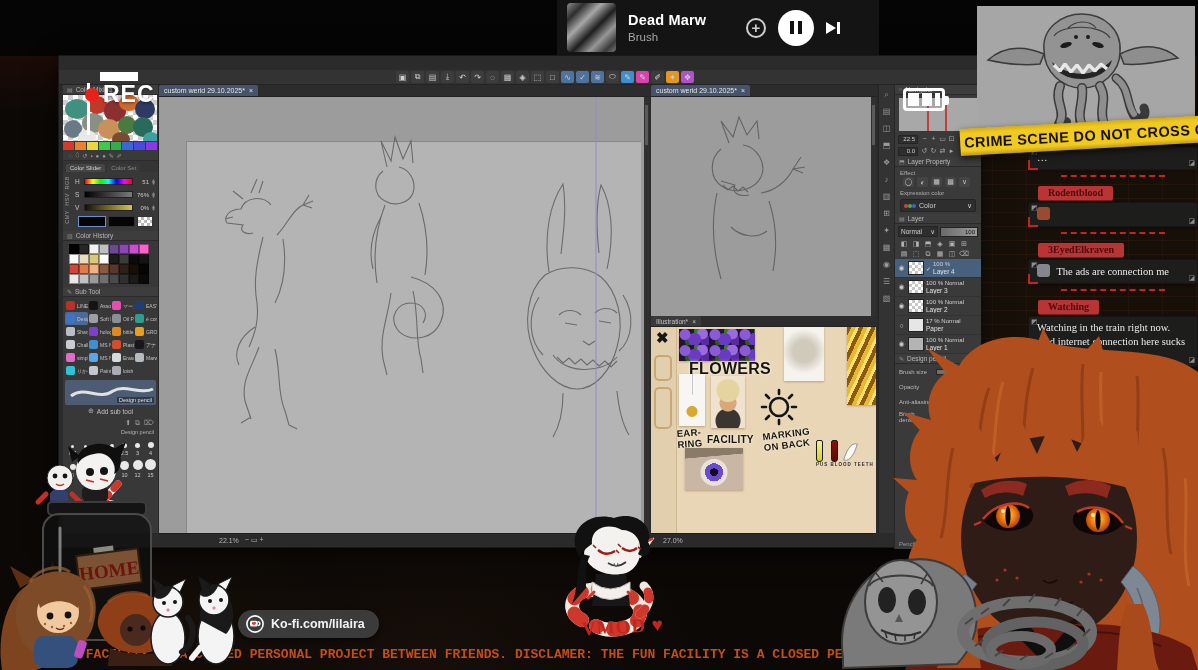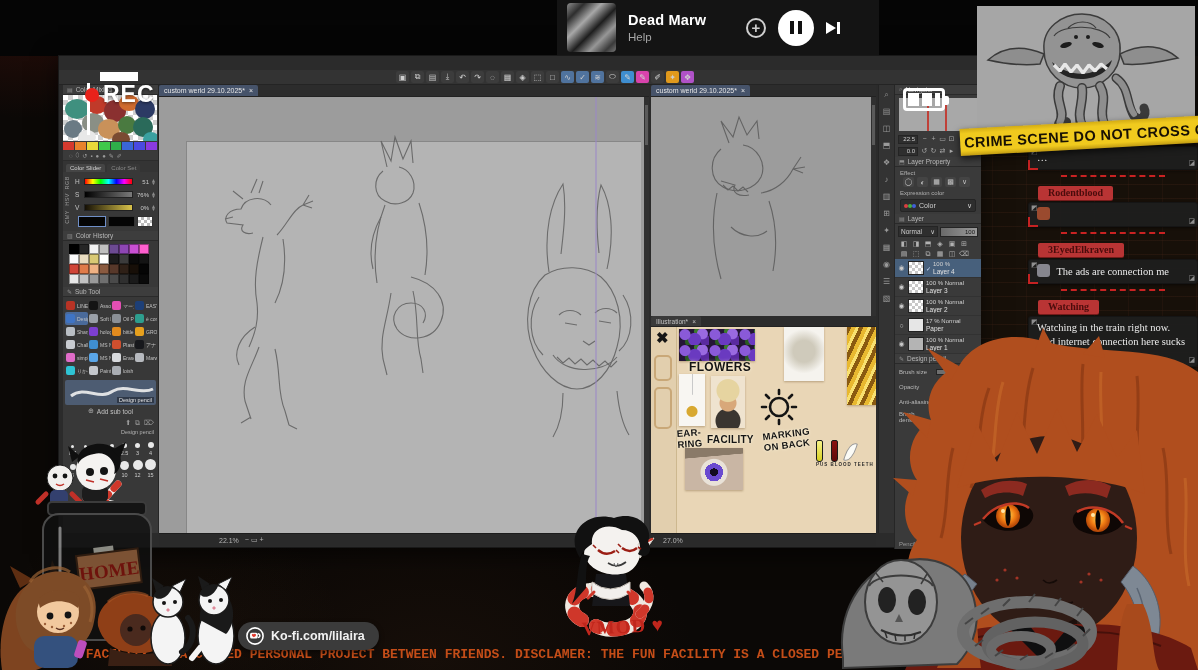--- a/index.html
+++ b/index.html
@@ -223,40 +223,40 @@
   .chat-bubble::after{content:"◪";position:absolute;right:2px;bottom:1px;font-size:7px;color:#8f8f8f;}
   .chat-corner{position:absolute;left:2px;top:1px;font-size:7px;color:#8f8f8f;}
   .chat-emote{display:none;width:13px;height:13px;border-radius:3px;margin-right:4px;vertical-align:-2px;}
   .chat-emote[style]{display:inline-block;}
   .chat-sep{width:104px;margin:5px auto 0;border-bottom:2px dashed #c92222;height:0;}
 
   
   .ticker{position:absolute;left:0;top:647px;width:1198px;z-index:4;white-space:nowrap;overflow:hidden;
           font:700 13px "Liberation Mono",monospace;color:#c44d18;letter-spacing:0;}
   .kofi{position:absolute;left:238px;top:610px;height:28px;z-index:8;background:#3b3b3b;border-radius:14px;
-        display:flex;align-items:center;gap:7px;padding:0 14px 0 8px;box-shadow:0 2px 5px rgba(0,0,0,.5);margin-top:12px;}
+        display:flex;align-items:center;gap:7px;padding:0 14px 0 8px;box-shadow:0 2px 5px rgba(0,0,0,.5);}
   .kofi-label{color:#f2f2f2;font-size:12.5px;font-weight:700;}
   .vmod-label{position:absolute;left:578px;top:616px;width:90px;z-index:6;text-align:center;
               color:#c0261c;font-size:19px;font-weight:700;transform:rotate(-3deg);
               font-family:"Liberation Serif",serif;letter-spacing:1px;}
   .art{position:absolute;z-index:6;}
   .art.skel{z-index:7;}
 </style>
 </head>
 <body>
 
 <div class="stage">
   <div class="topband"></div>
   <div class="brickbg"></div>
 
   <div class="player">
     <div class="album"></div>
     <div class="trackinfo">
       <div class="tracktitle">Dead Marw</div>
-      <div class="trackartist">Help</div>
+      <div class="trackartist">Brush</div>
     </div>
     <div class="pctl">
       <div class="plus">+</div>
       <div class="pause">
           <i></i>
           <i></i>
         </div>
       <div class="nextbtn">
           <span class="tri"></span>
           <span class="bar"></span>
@@ -700,21 +700,21 @@
         <span>×</span>
       </span>
     </div>
     <div class="mood">
       <div class="mb-strip">
         <span class="mb-x">✖</span>
         <span class="mb-box" style="top:28px;height:26px;"></span>
         <span class="mb-box" style="top:60px;height:42px;"></span>
       </div>
       <div class="mb-tile flowers" style="left:28px;top:2px;width:76px;height:32px;"></div>
-      <div class="mb-label" style="left:38px;top:33px;font-size:12px;">FLOWERS</div>
+      <div class="mb-label" style="left:38px;top:33px;font-size:16px;">FLOWERS</div>
       <div class="mb-tile sketchtile" style="left:133px;top:0;width:40px;height:54px;"></div>
       <div class="mb-tile goldtile" style="left:196px;top:0;width:29px;height:78px;"></div>
       <div class="mb-tile earringtile" style="left:28px;top:47px;width:26px;height:52px;"></div>
       <div class="mb-tile portraittile" style="left:60px;top:49px;width:34px;height:52px;"></div>
       <svg class="suntile" style="left:106px;top:60px;" width="44" height="40">
         <circle cx="22" cy="20" r="9" fill="none" stroke="#141414" stroke-width="2.6"></circle>
         <g stroke="#141414" stroke-width="2.6" stroke-linecap="round">
           <path d="M22,3 v4 M22,33 v4 M5,20 h4 M35,20 h4 M9,8 l3,3 M32,29 l3,3 M35,8 l-3,3 M12,29 l-3,3"></path>
         </g>
       </svg>

